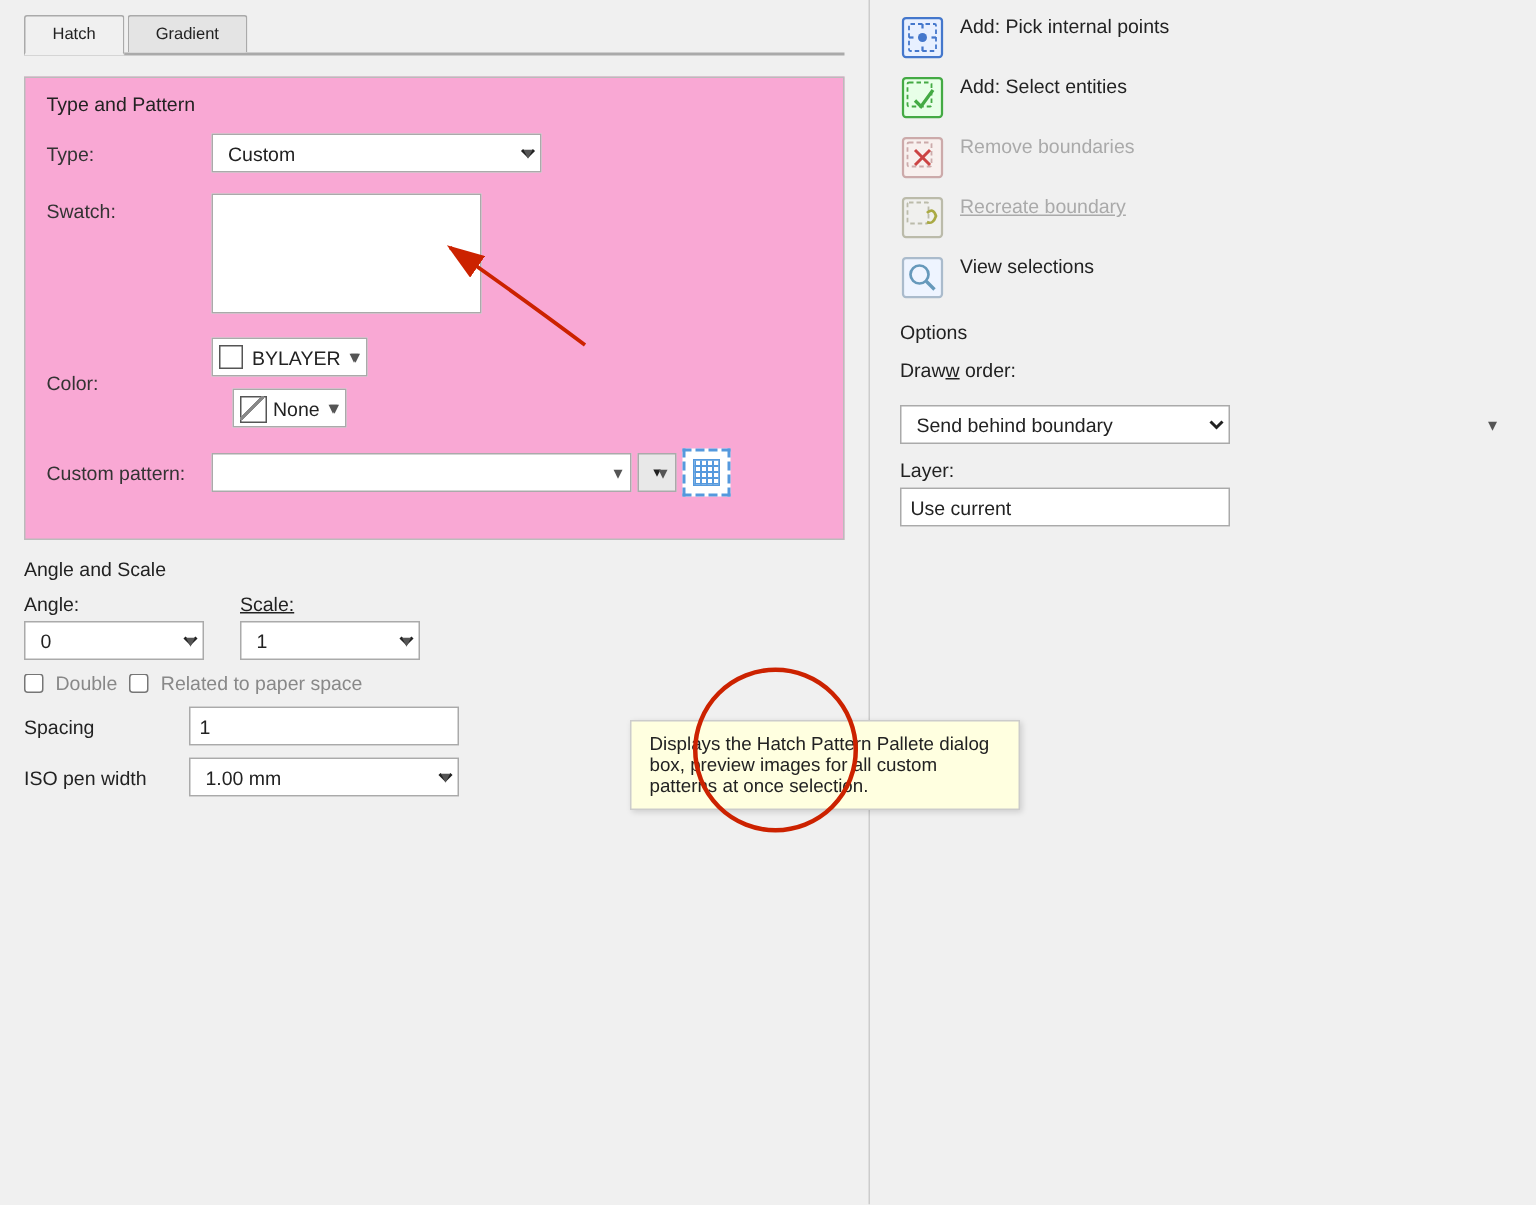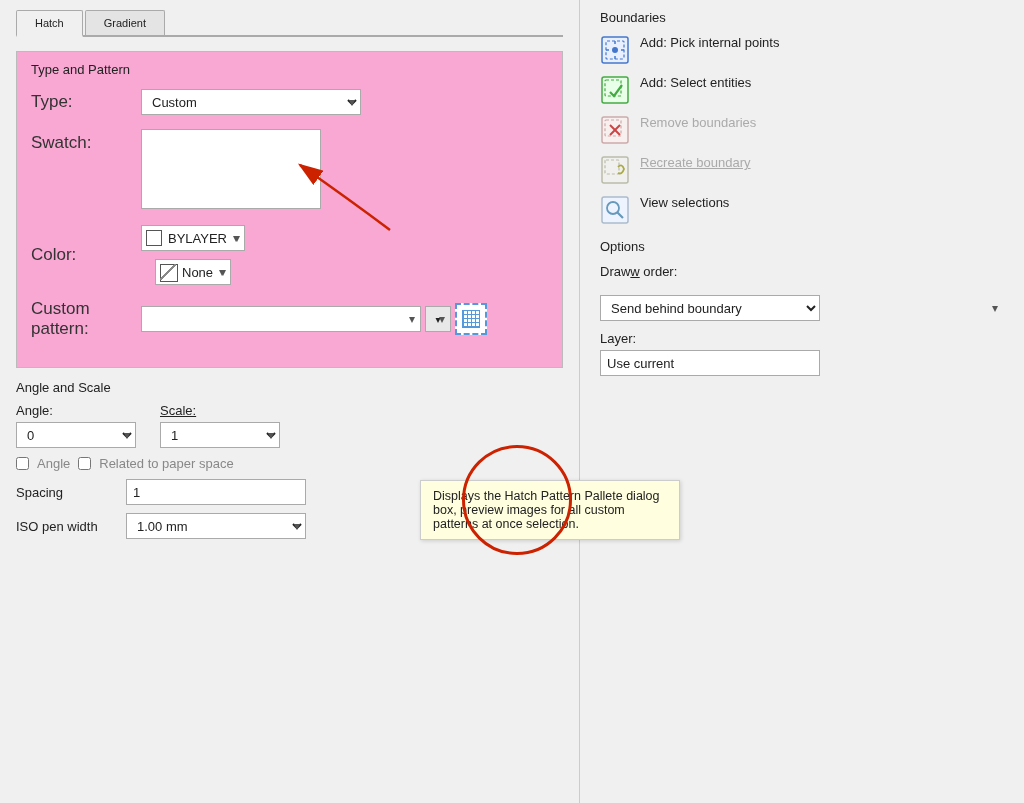--- a/index.html
+++ b/index.html
@@ -54,21 +54,21 @@
     }
 
     .field-row {
       display: flex;
       align-items: center;
       margin-bottom: 14px;
     }
 
     .field-label {
       width: 110px;
-      font-size: 17px;
+      font-size: 13px;
       color: #333;
     }
 
     .field-label-underline {
       text-decoration: underline;
       text-decoration-style: solid;
     }
 
     select, input[type="text"] {
       font-size: 13px;
@@ -500,21 +500,21 @@
           <div class="select-wrapper">
             <select class="scale-select">
               <option>1</option>
             </select>
           </div>
         </div>
       </div>
 
       <div class="checkbox-row">
         <input type="checkbox" id="double-check" style="">
-        <label for="double-check" style="color:#888;">Angle</label>
+        <label for="double-check" style="color:#888;">Double</label>
         <input type="checkbox" id="related-check" style="">
         <label for="related-check" style="color:#888;">Related to paper space</label>
       </div>
 
       <div class="spacing-row">
         <span class="spacing-label">Spacing</span>
         <input type="text" class="spacing-input" value="1" style="">
       </div>
 
       <div class="iso-row">
@@ -522,21 +522,20 @@
         <div class="select-wrapper">
           <select class="iso-select" style="width:180px;">
             <option>1.00 mm</option>
           </select>
         </div>
       </div>
     </div>
   </div>
 
   <div class="right-panel">
-    <div class="boundaries-title">Boundaries</div>
 
     <div class="boundary-item">
       <svg class="icon-svg" viewBox="0 0 30 30" xmlns="http://www.w3.org/2000/svg">
         <rect x="2" y="2" width="26" height="26" rx="2" fill="#e8f0ff" stroke="#4477cc" stroke-width="1.5"></rect>
         <rect x="6" y="6" width="18" height="18" rx="1" fill="none" stroke="#4477cc" stroke-width="1.2" stroke-dasharray="3,2"></rect>
         <circle cx="15" cy="15" r="3" fill="#4477cc"></circle>
         <line x1="15" y1="9" x2="15" y2="6" stroke="#4477cc" stroke-width="1.5"></line>
         <line x1="15" y1="21" x2="15" y2="24" stroke="#4477cc" stroke-width="1.5"></line>
         <line x1="9" y1="15" x2="6" y2="15" stroke="#4477cc" stroke-width="1.5"></line>
         <line x1="21" y1="15" x2="24" y2="15" stroke="#4477cc" stroke-width="1.5"></line>

